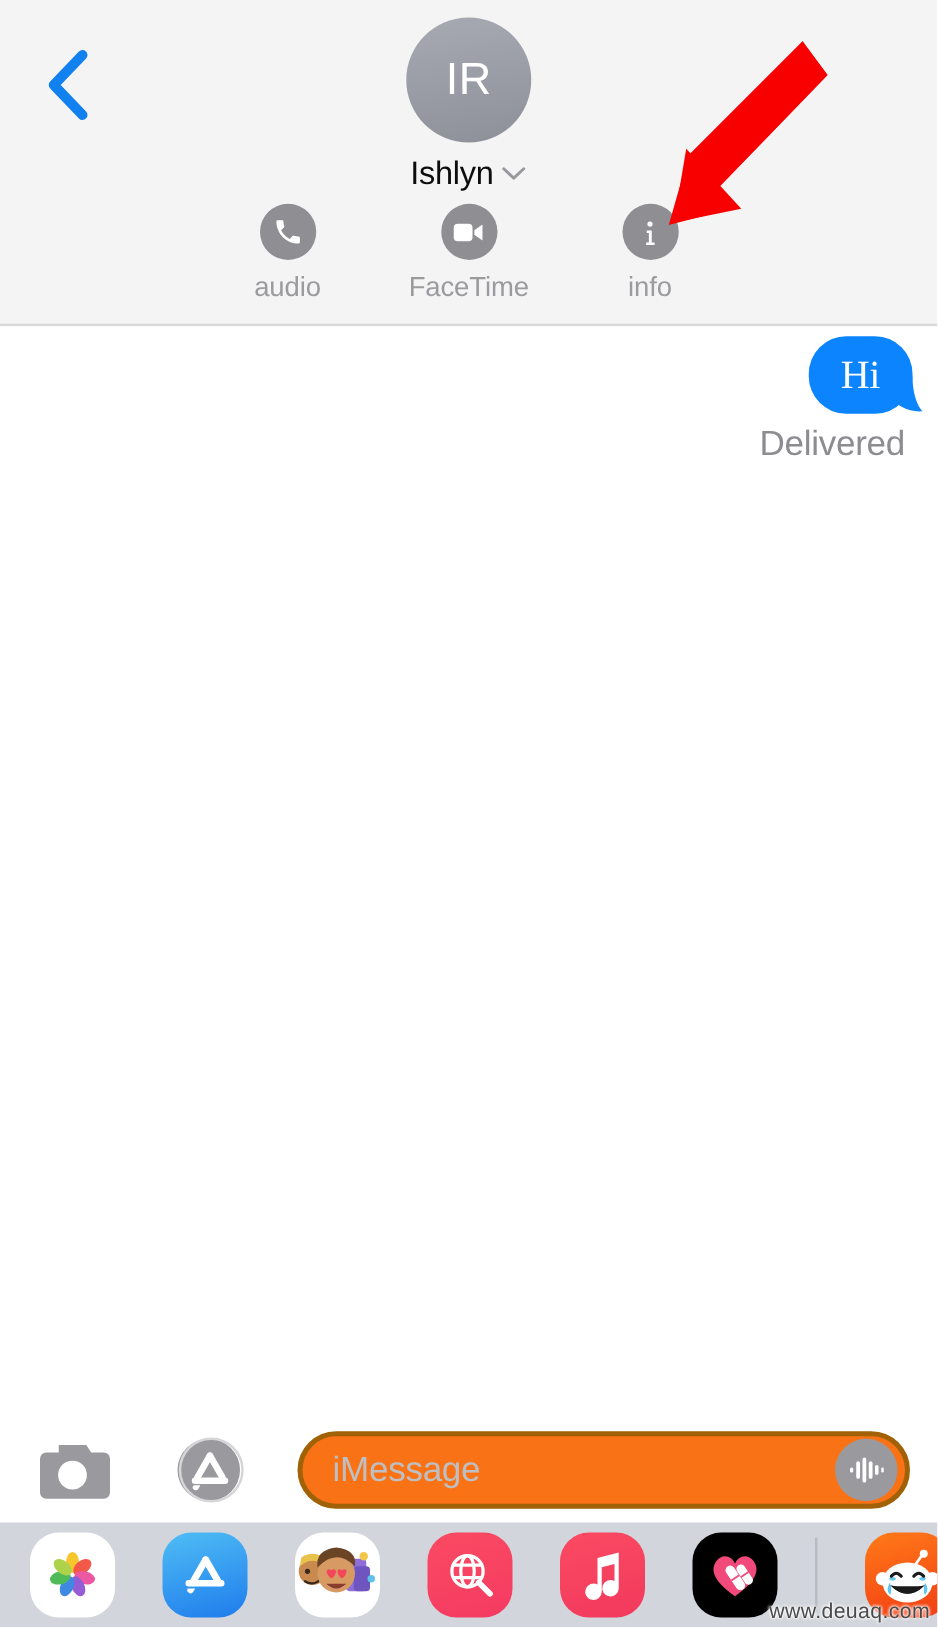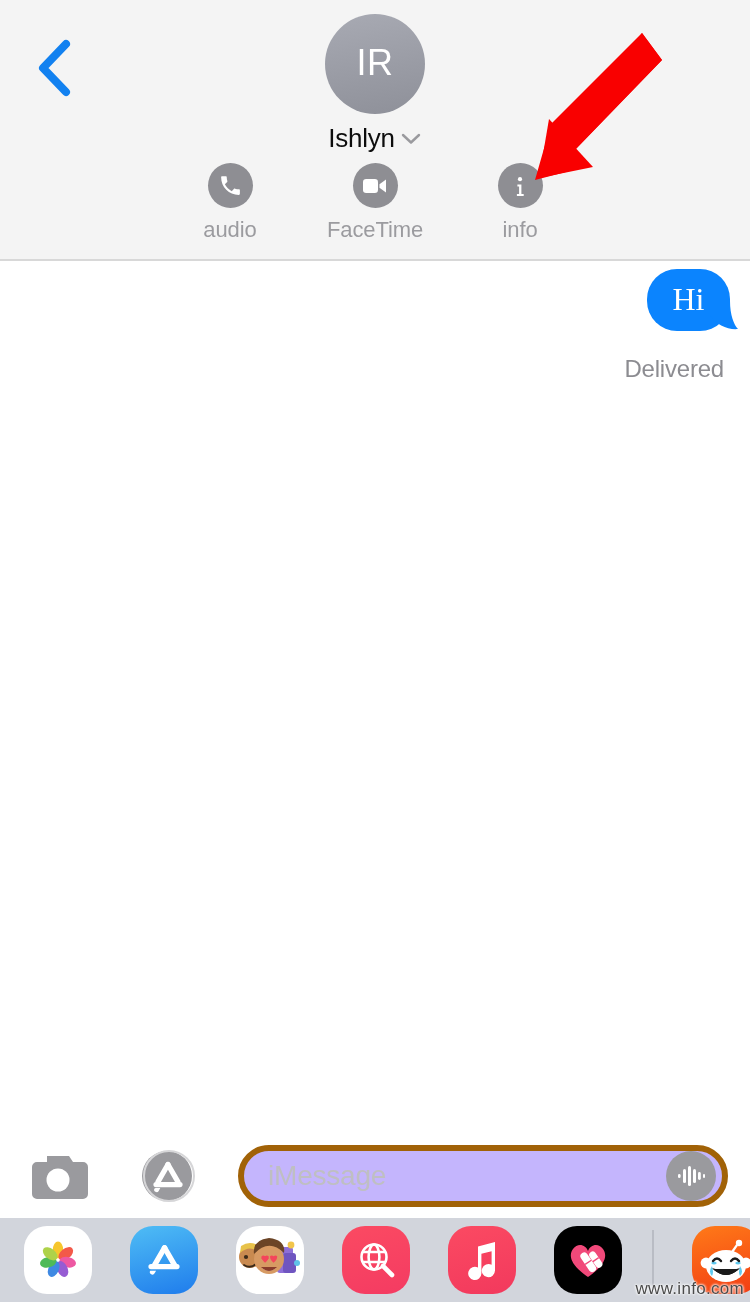--- a/index.html
+++ b/index.html
@@ -159,23 +159,23 @@
     line-height: 1;
     letter-spacing: -0.3px;
   }
   #bubble-tail {
     position: absolute;
     right: -8px;
     bottom: 0;
     width: 30px; height: 30px;
   }
   #delivery-status {
-    margin-top: 24px;
+    margin-top: 8px;
     margin-right: 6px;
-    font-size: 24px;
+    font-size: 28px;
     color: #8c8c91;
     letter-spacing: -0.2px;
   }
 
   
   #input-bar {
     position: absolute;
     left: 0; top: 1133px;
     width: 750px;
     height: 85px;
@@ -194,23 +194,23 @@
     width: 72px; height: 60px;
     margin-left: 38px;
     display: flex; align-items: center; justify-content: center;
     cursor: pointer;
   }
   #message-field {
     position: relative;
     flex: 1;
     margin-left: 34px;
     height: 62px;
-    border: 6px solid #a16207;
+    border: 4px solid #a16207;
     border-radius: 31px;
-    background: #c4b5fd;
+    background: #f97316;
     display: flex;
     align-items: center;
     cursor: text;
   }
   #message-input {
     border: none;
     outline: none;
     background: transparent;
     font-family: "Liberation Sans", sans-serif;
     font-size: 28px;
@@ -483,16 +483,16 @@
           <path d="M13 33 q2 7 0 10 q-4 -4 0 -10 z"></path>
           <path d="M41 33 q-2 7 0 10 q4 -4 0 -10 z"></path>
         </g>
         <path d="M14 28 q4 -5 8 0" stroke="#1a1a1a" stroke-width="2.4" fill="none" stroke-linecap="round"></path>
         <path d="M32 28 q4 -5 8 0" stroke="#1a1a1a" stroke-width="2.4" fill="none" stroke-linecap="round"></path>
         <path d="M13 35 q14 14 28 0 q-14 5 -28 0 z" fill="#1a1a1a"></path>
         <path d="M14 36 q13 12 26 0 z" fill="#1a1a1a"></path>
       </svg>
     </div>
 
-    <span id="watermark">www.info.com</span>
+    <span id="watermark">www.deuaq.com</span>
   </div>
 
 </div>
 
 </body></html>

